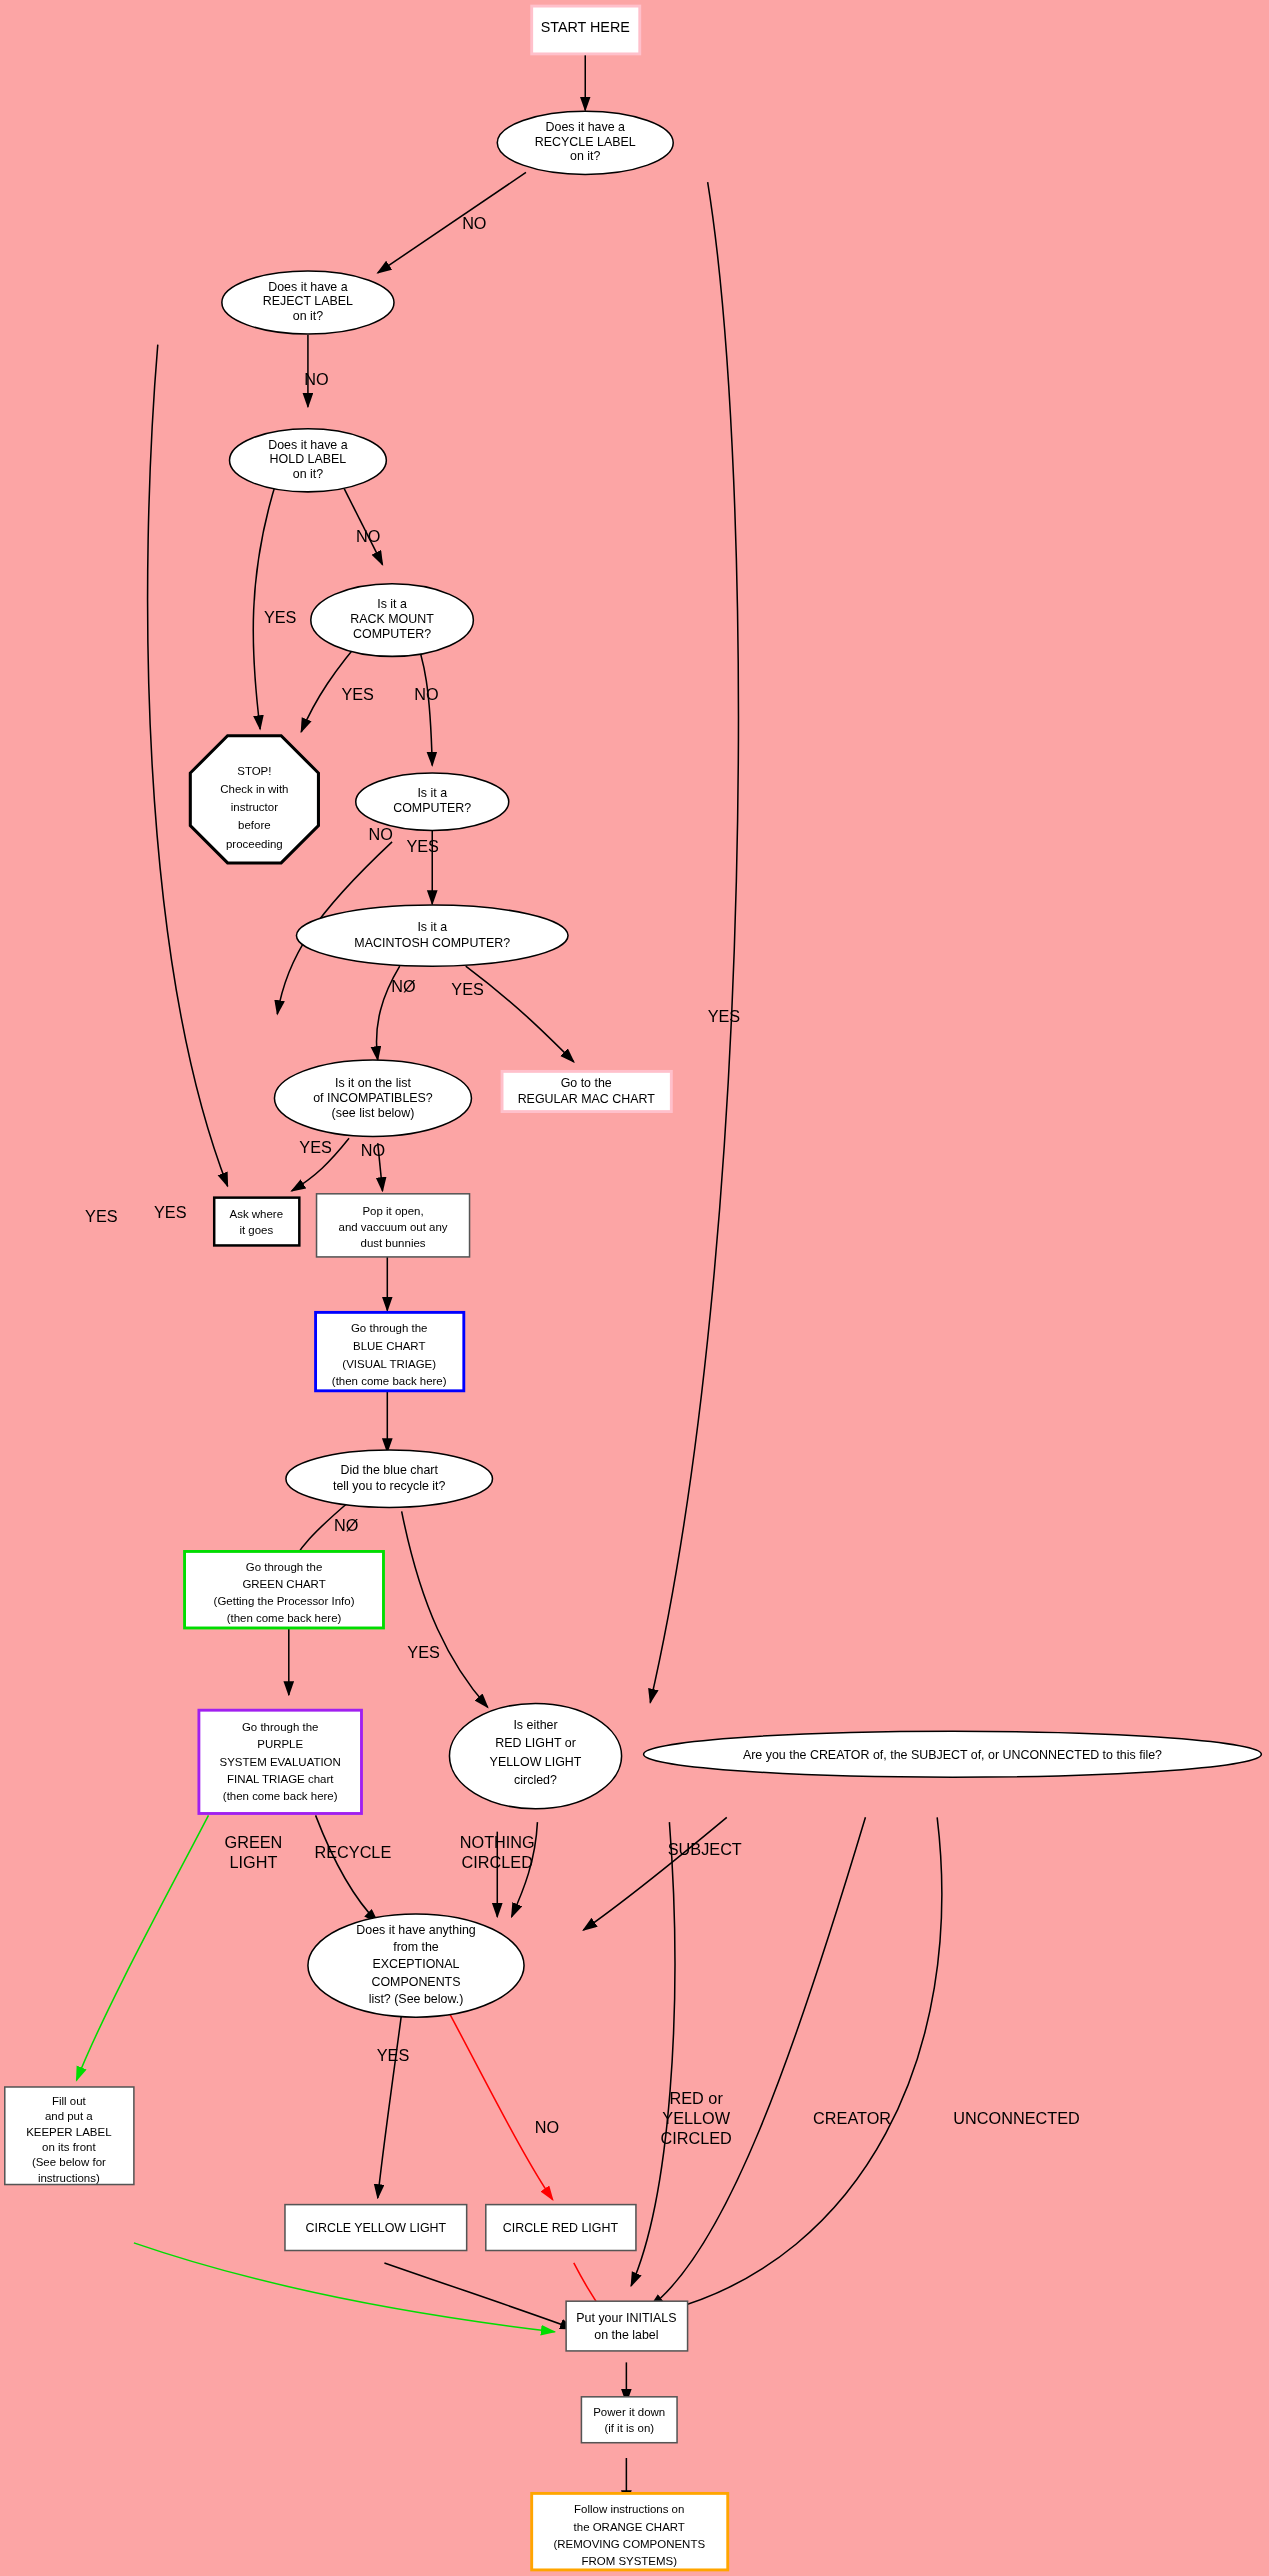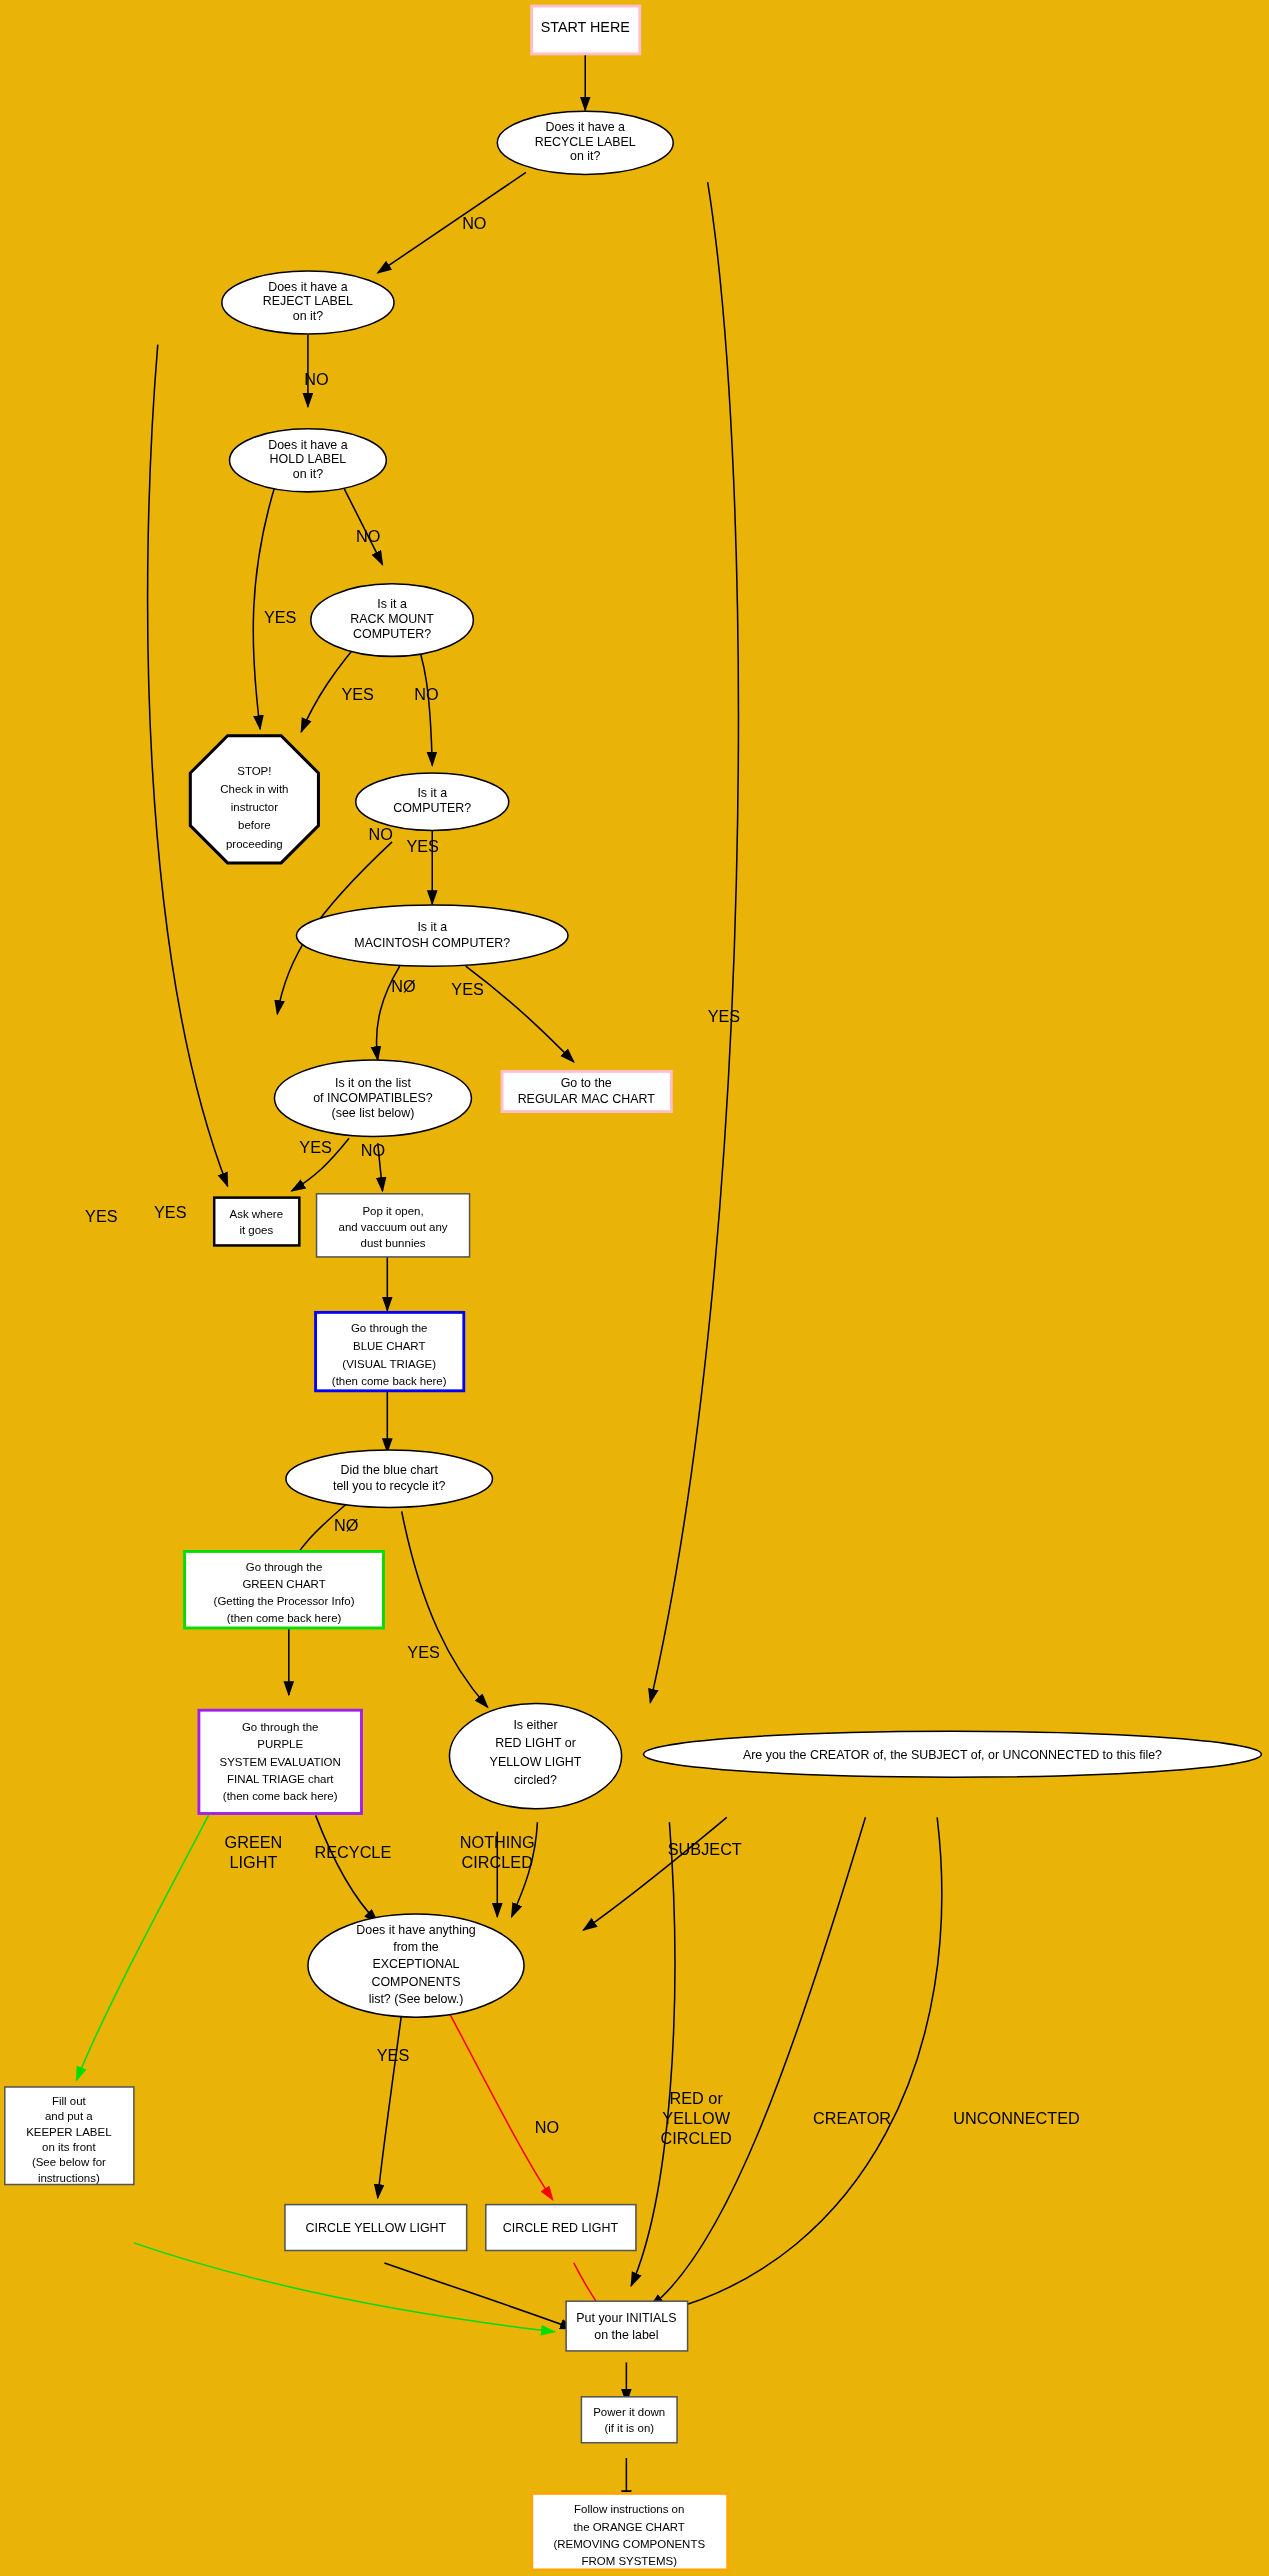--- a/index.html
+++ b/index.html
@@ -1,17 +1,17 @@
 <!DOCTYPE html>
 <html><head>
 <meta charset="utf-8">
 <style>
   html,body{margin:0;padding:0;background:#ffffff;}
   body{font-family:"Liberation Sans",sans-serif;}
-  #stage{position:relative;width:1269px;height:2576px;background:#eab308;overflow:hidden;}
+  #stage{position:relative;width:1269px;height:2576px;background:#fca5a5;overflow:hidden;}
   svg{display:block;}
   .nodetext{font-family:"Liberation Sans",sans-serif;fill:#000;text-anchor:middle;}
   .edgelabel{font-family:"Liberation Sans",sans-serif;fill:#000;text-anchor:middle;font-size:17px;}
   .shape{fill:#ffffff;}
 </style>
 </head>
 <body>
 
 <div id="stage">
 <svg width="1269" height="2576" viewBox="0 0 1327 2693" xmlns="http://www.w3.org/2000/svg">

